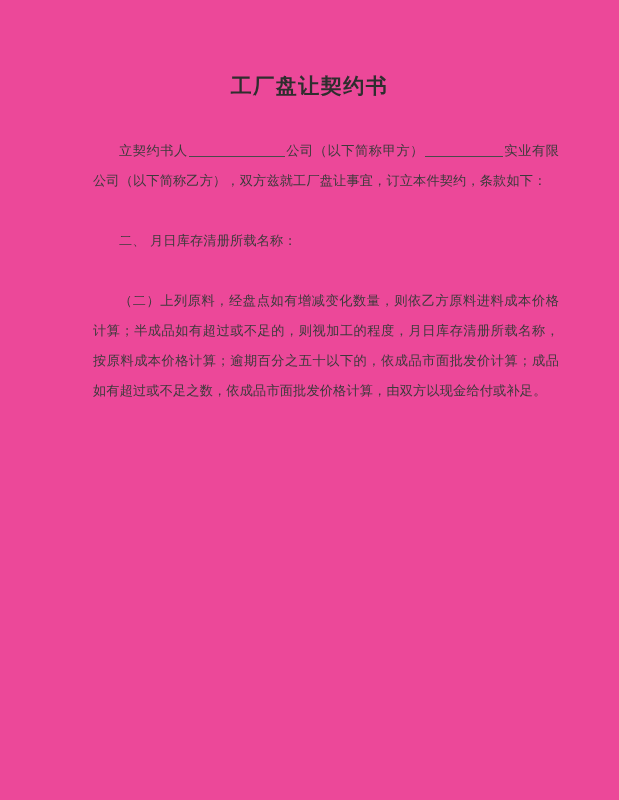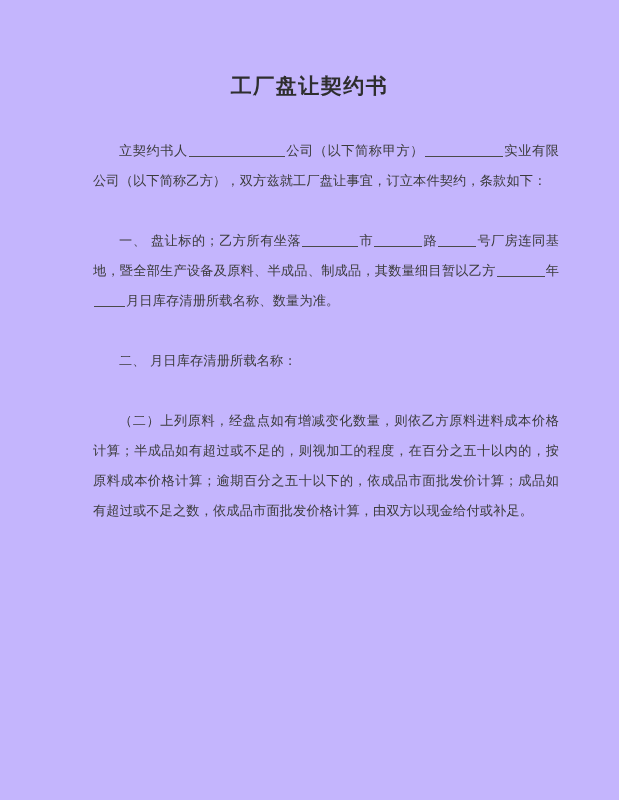--- a/index.html
+++ b/index.html
@@ -11,21 +11,21 @@
     width: 619px;
     height: 800px;
     overflow: hidden;
     font-family: "DejaVu Sans", "Liberation Sans", sans-serif;
     color: #3b3b3b;
   }
   .page {
     position: relative;
     width: 619px;
     height: 800px;
-    background: #c4b5fd;
+    background: #ec4899;
     box-sizing: border-box;
   }
   .doc-title {
     text-align: center;
     font-size: 21px;
     font-weight: bold;
     letter-spacing: 1.5px;
     color: #2e2e2e;
     margin: 0;
     padding-top: 72px;
@@ -67,18 +67,17 @@
 </style>
 </head>
 <body>
 
 <div class="page">
 
   <h1 class="doc-title">工厂盘让契约书</h1>
 
   <div class="body-area">
     <p class="para indent"><span>立契约书人</span><span class="blank b-xl"></span><span>公司（以下简称甲方）</span><span class="blank b-lg"></span><span>实业有限公司（以下简称乙方），双方兹就工厂盘让事宜，订立本件契约，条款如下：</span></p>
-    <p class="para indent"><span>一、 盘让标的；乙方所有坐落</span><span class="blank b-md"></span><span>市</span><span class="blank b-sm"></span><span>路</span><span class="blank b-xs"></span><span>号厂房连同基地，暨全部生产设备及原料、半成品、制成品，其数量细目暂以乙方</span><span class="blank b-sm"></span><span>年</span><span class="blank b-xxs"></span><span>月日库存清册所载名称、数量为准。</span></p>
     <p class="para indent"><span>二、 月日库存清册所载名称：</span></p>
-    <p class="para indent"><span>（二）上列原料，经盘点如有增减变化数量，则依乙方原料进料成本价格计算；半成品如有超过或不足的，则视加工的程度，在百分之五十以内的，按原料成本价格计算；逾期百分之五十以下的，依成品市面批发价计算；成品如有超过或不足之数，依成品市面批发价格计算，由双方以现金给付或补足。</span></p>
+    <p class="para indent"><span>（二）上列原料，经盘点如有增减变化数量，则依乙方原料进料成本价格计算；半成品如有超过或不足的，则视加工的程度，月日库存清册所载名称，按原料成本价格计算；逾期百分之五十以下的，依成品市面批发价计算；成品如有超过或不足之数，依成品市面批发价格计算，由双方以现金给付或补足。</span></p>
   </div>
 
 </div>
 
 </body></html>

